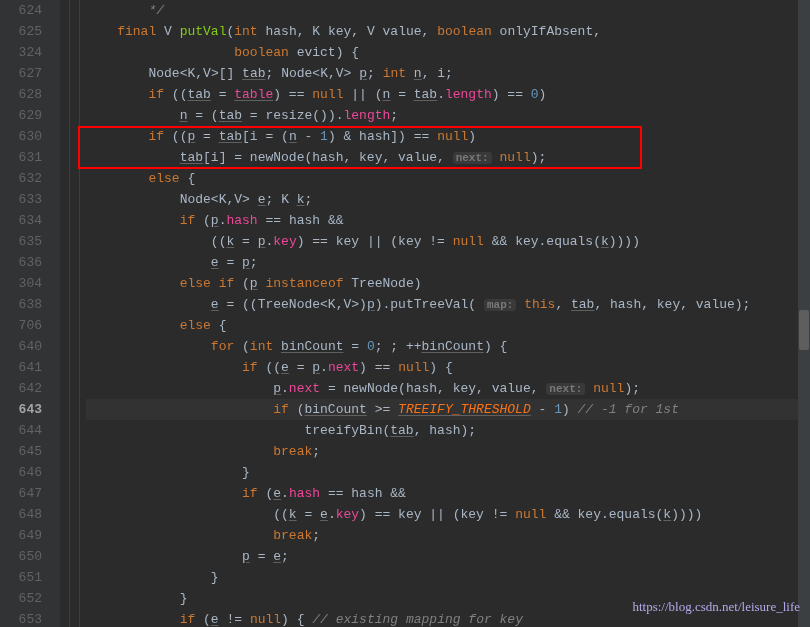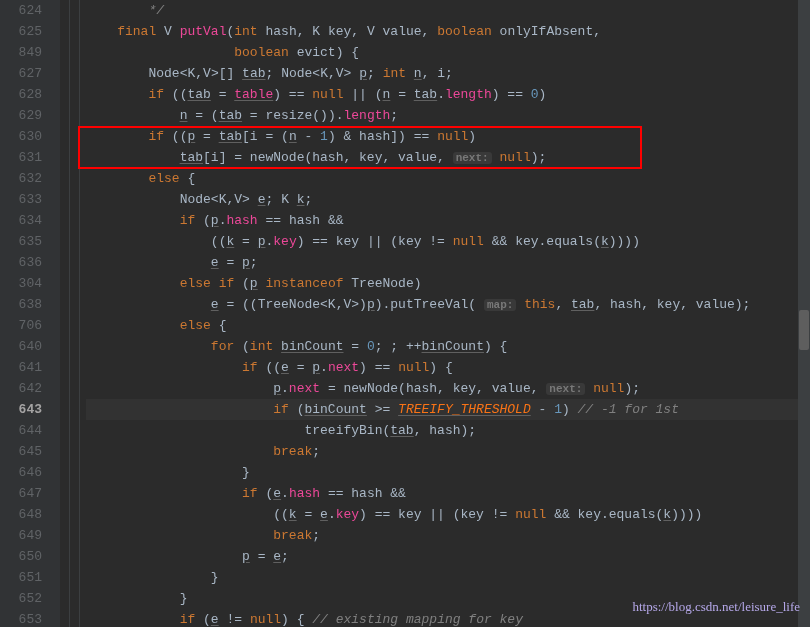--- a/index.html
+++ b/index.html
@@ -61,21 +61,21 @@
       height: 21px;
       position: relative;
     }
     .code-line.current-line {
       background: #323232;
     }
     .kw { color: #cc7832; }
     .type { color: #a9b7c6; }
     .num { color: #6897bb; }
     .comment { color: #808080; font-style: italic; }
-    .method { color: #ec4899; font-family: Liberation Mono, monospace; }
+    .method { color: #84cc16; font-family: Liberation Mono, monospace; }
     .field { color: #ec4899; }
     .param { color: #a9b7c6; }
     .const { color: #f97316; font-style: italic; }
     .punct { color: #a9b7c6; }
     .hint { color: #787878; background: #393939; border-radius: 3px; padding: 0 3px; font-size: 11px; font-weight: bold; }
     .underline { text-decoration: underline; text-decoration-color: #606060; text-underline-offset: 2px; }
 
     .highlight-box {
       position: absolute;
       border: 2px solid #ff0000;
@@ -112,21 +112,21 @@
       border-radius: 2px;
     }
   </style>
 </head>
 <body>
 
 <div class="editor-container">
   <div class="gutter" id="gutter">
       <div class="gutter-line">624</div>
       <div class="gutter-line">625</div>
-      <div class="gutter-line">849</div>
+      <div class="gutter-line">324</div>
       <div class="gutter-line">627</div>
       <div class="gutter-line">628</div>
       <div class="gutter-line">629</div>
       <div class="gutter-line">630</div>
       <div class="gutter-line">631</div>
       <div class="gutter-line">632</div>
       <div class="gutter-line">633</div>
       <div class="gutter-line">634</div>
       <div class="gutter-line">635</div>
       <div class="gutter-line">636</div>

